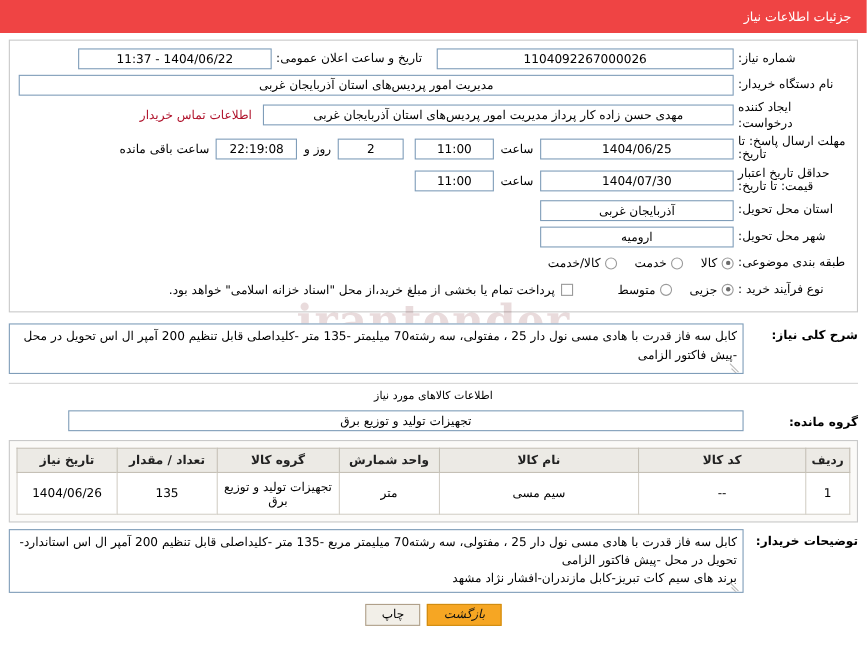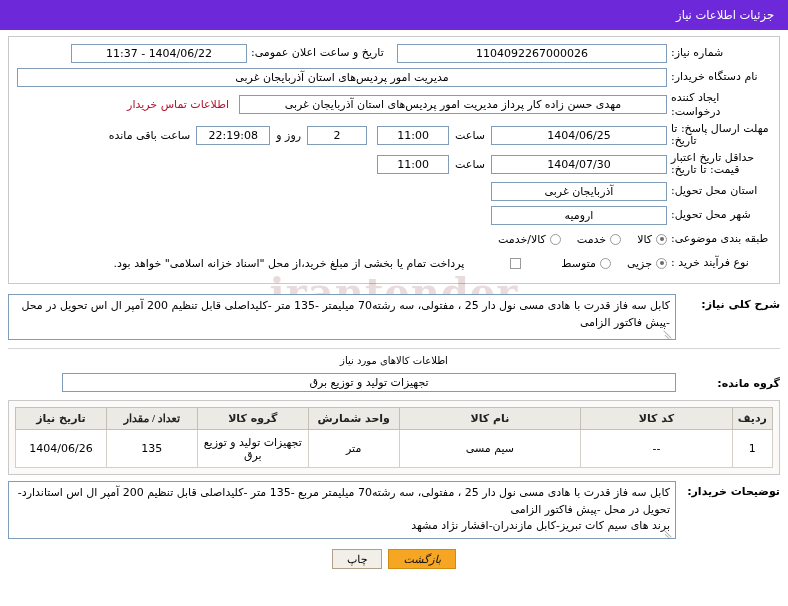--- a/index.html
+++ b/index.html
@@ -12,21 +12,21 @@
     width: 788px; height: 606px;
     overflow: hidden;
     position: relative;
     font-size: 11px;
     color: #000;
   }
 
   
   .titlebar {
     height: 30px;
-    background: #6d28d9;
+    background: #ef4444;
     color: #ffffff;
     display: flex;
     align-items: center;
     justify-content: flex-start;
     padding: 0 14px;
     font-size: 11.5px;
     letter-spacing: 0;
   }
 
   .page {
@@ -247,21 +247,21 @@
   .wm .sub {
     display: block;
     font-size: 12px;
     font-weight: normal;
     letter-spacing: 3px;
     color: rgba(120, 30, 40, 0.17);
     margin-top: -6px;
   }
 
   .nowrap { white-space: nowrap; }
-  .flexgap { display: flex; align-items: center; gap: 40px; }
+  .flexgap { display: flex; align-items: center; }
 </style>
 </head>
 <body>
 
 <div class="titlebar">
   <span>جزئیات اطلاعات نیاز</span>
 </div>
 
 <div class="wm">
   <span>irantender</span>
@@ -372,21 +372,21 @@
 
   <div class="panel" style="padding:6px 6px; background:#fbfaf8;">
     <table class="grid">
       <thead>
         <tr>
           <th style="width:40px;">ردیف</th>
           <th style="width:150px;">کد کالا</th>
           <th style="width:180px;">نام کالا</th>
           <th style="width:90px;">واحد شمارش</th>
           <th style="width:110px;">گروه کالا</th>
-          <th style="width:90px;font-family:Liberation Serif, serif;">تعداد / مقدار</th>
+          <th style="width:90px;">تعداد / مقدار</th>
           <th style="width:90px;">تاریخ نیاز</th>
         </tr>
       </thead>
       <tbody>
         <tr>
           <td>1</td>
           <td>--</td>
           <td>سیم مسی</td>
           <td>متر</td>
           <td>تجهیزات تولید و توزیع برق</td>

